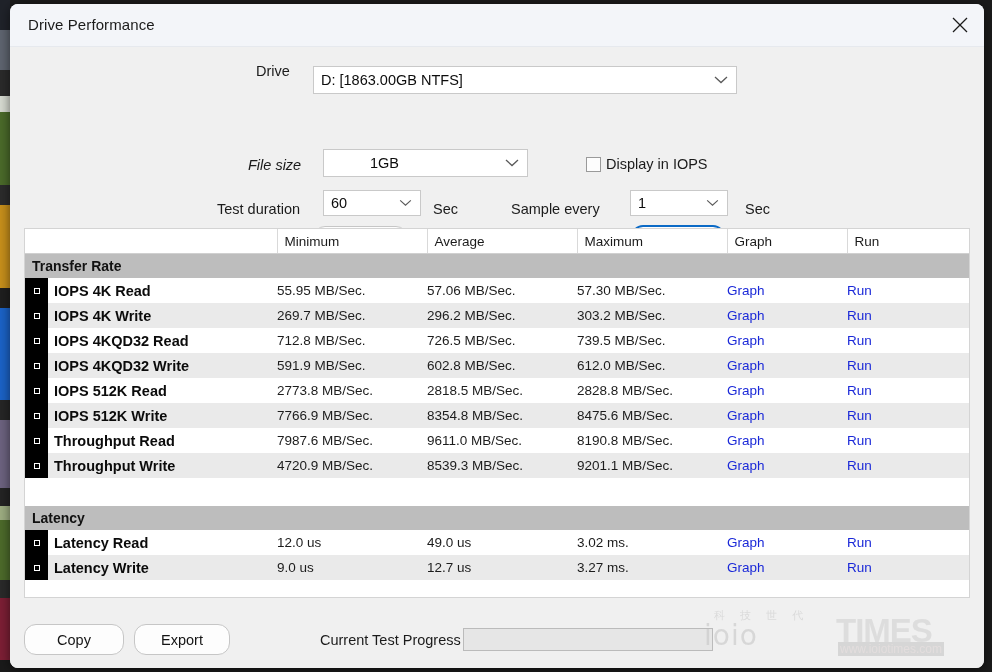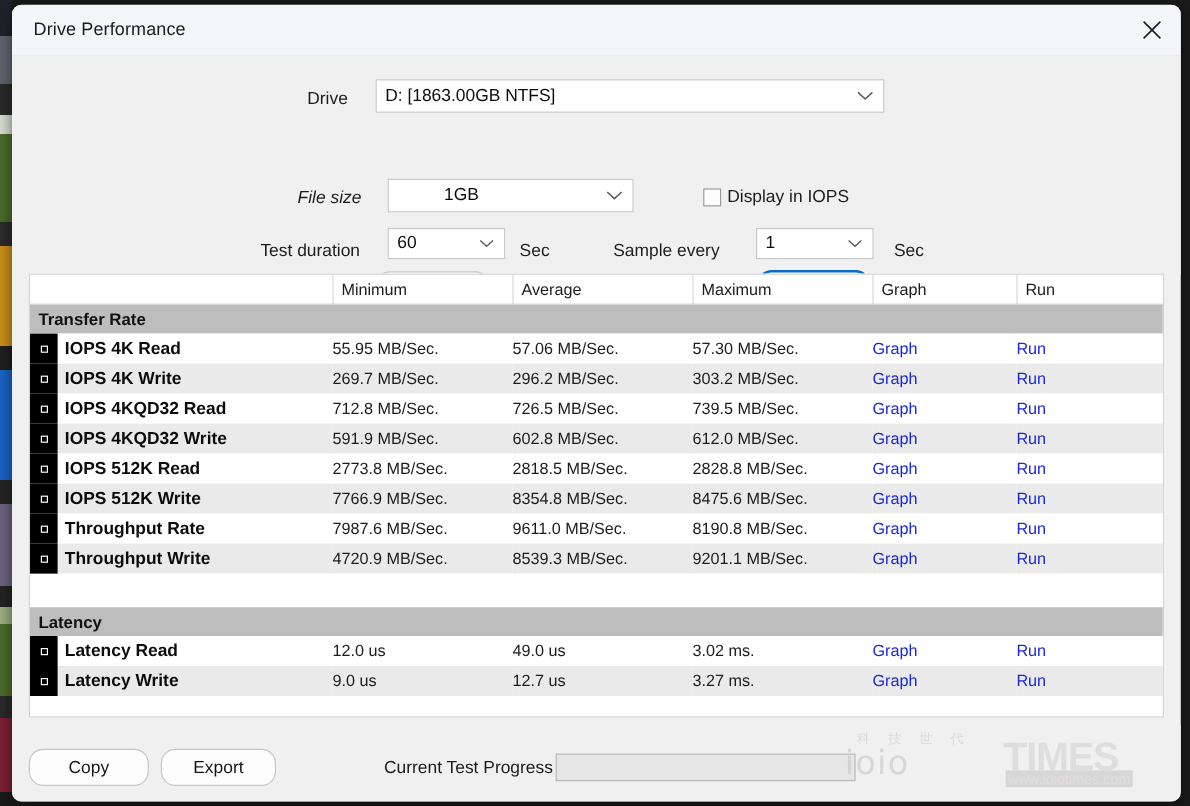--- a/index.html
+++ b/index.html
@@ -293,21 +293,21 @@
     <div id="close-btn">
       <svg width="18" height="18" viewBox="0 0 18 18">
         <line x1="2" y1="2" x2="16" y2="16" stroke="#1b1b1b" stroke-width="1.3"></line>
         <line x1="16" y1="2" x2="2" y2="16" stroke="#1b1b1b" stroke-width="1.3"></line>
       </svg>
     </div>
   </div>
 
   <div id="form">
 
-    <div class="lbl" style="left:246px; top:28px;">Drive</div>
+    <div class="lbl" style="left:246px; top:16px;">Drive</div>
     <div class="combo" style="left:303px; top:19px; width:424px; height:28px;">
       <span>D: [1863.00GB NTFS]</span>
       <span class="chev">
         <svg width="14" height="9" viewBox="0 0 14 9">
             <path d="M1 1.5 L7 7 L13 1.5" fill="none" stroke="#5a5a5a" stroke-width="1.3"></path>
           </svg>
       </span>
     </div>
 
     <div class="lbl" style="left:238px; top:110px;font-style:italic;">File size</div>
@@ -464,21 +464,21 @@
             <td class="val">8475.6 MB/Sec.</td>
             <td class="link"><span>Graph</span></td>
             <td class="link"><span>Run</span></td>
           </tr>
           <tr class="data odd">
             <td class="namecell">
               <div class="namebox">
                 <span class="sqicon">
                   <i></i>
                 </span>
-                <span class="nametext">Throughput Rate</span>
+                <span class="nametext">Throughput Read</span>
               </div>
             </td>
             <td class="val">7987.6 MB/Sec.</td>
             <td class="val">9611.0 MB/Sec.</td>
             <td class="val">8190.8 MB/Sec.</td>
             <td class="link"><span>Graph</span></td>
             <td class="link"><span>Run</span></td>
           </tr>
           <tr class="data even">
             <td class="namecell">

